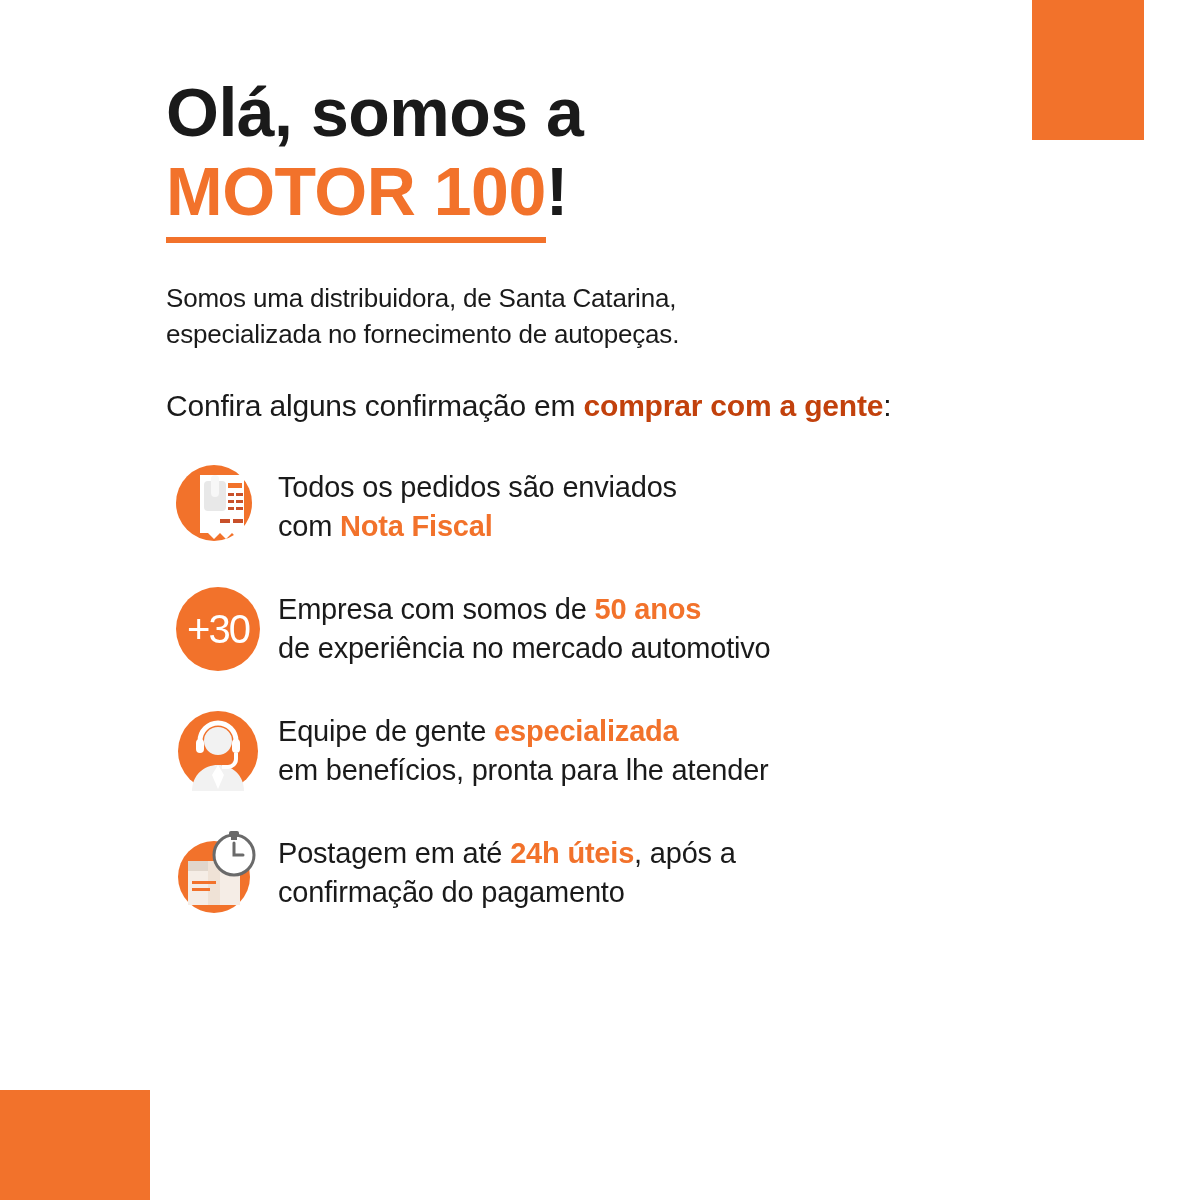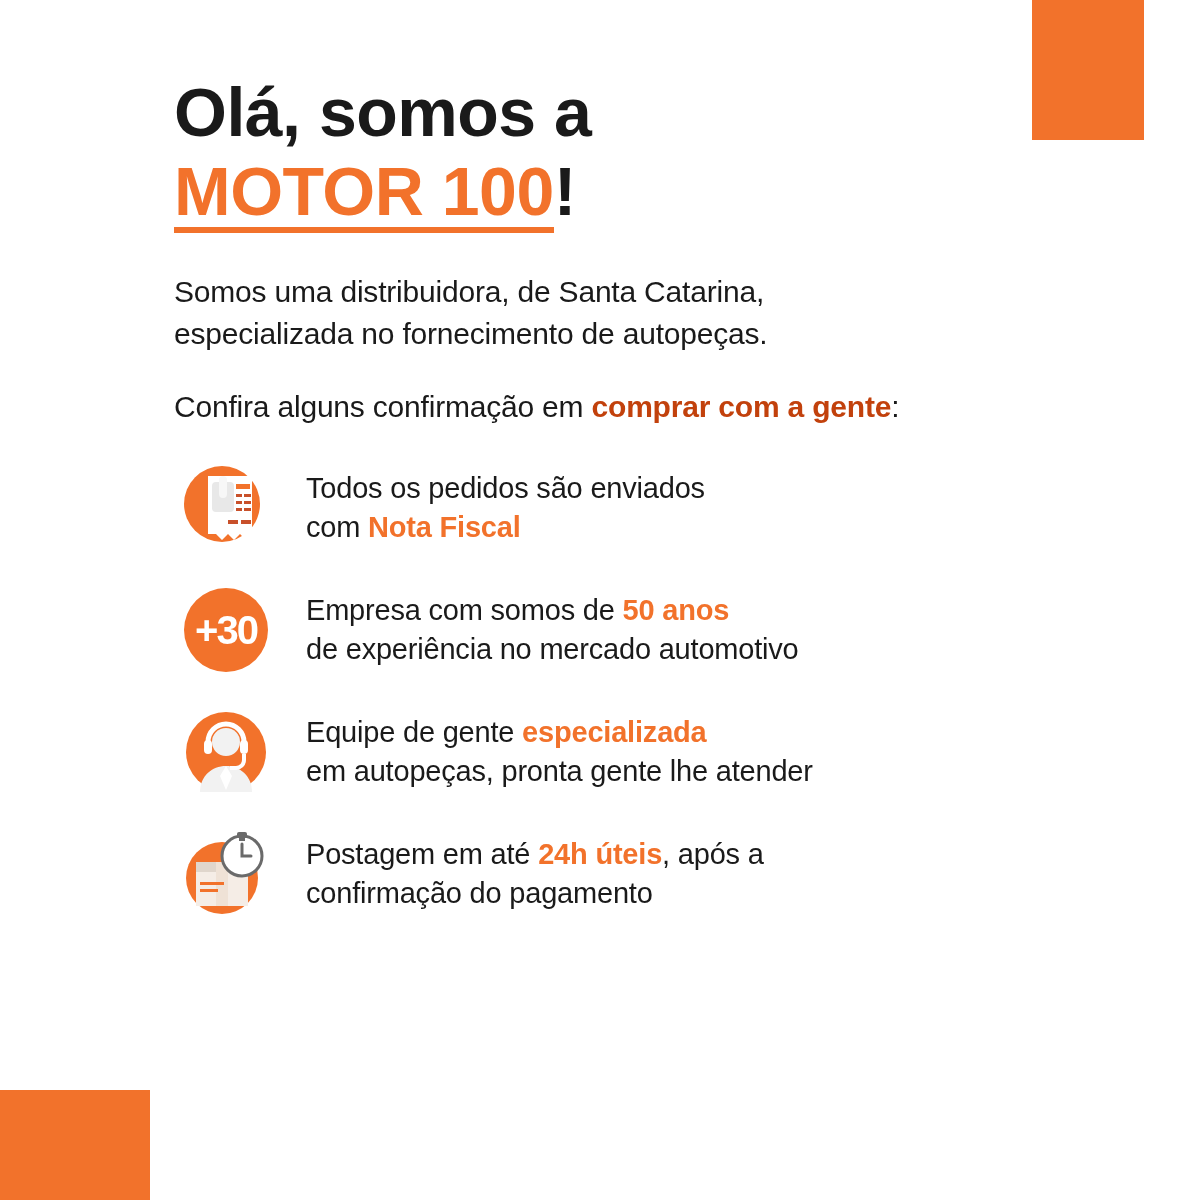--- a/index.html
+++ b/index.html
@@ -29,50 +29,50 @@
   .deco-bottom-left {
     bottom: 0;
     left: 0;
     width: 150px;
     height: 110px;
   }
 
   
   .content {
     position: absolute;
-    left: 174px;
+    left: 166px;
     top: 78px;
     width: 920px;
   }
 
   .headline {
     font-size: 68px;
     font-weight: bold;
     color: #1a1a1a;
     line-height: 1.02;
     letter-spacing: -0.5px;
     margin: 0;
   }
   .headline .brand {
     color: #F2722B;
     border-bottom: 6px solid #F2722B;
-    padding-bottom: 2px;
+    padding-bottom: 12px;
     display: inline-block;
     line-height: 1.0;
   }
   .headline .bang {
     color: #1a1a1a;
   }
   .headline-line2 {
     margin-top: 10px;
   }
 
   .intro {
     margin-top: 38px;
-    font-size: 30px;
+    font-size: 26px;
     color: #1a1a1a;
     line-height: 1.38;
     letter-spacing: -0.2px;
   }
 
   .benefits-lead {
     margin-top: 36px;
     font-size: 30px;
     color: #1a1a1a;
     letter-spacing: -0.2px;
@@ -84,21 +84,20 @@
 
   
   .benefits {
     margin-top: 36px;
   }
   .benefit {
     display: flex;
     align-items: center;
     margin-bottom: 26px;
     min-height: 92px;
-    gap: 20px;
   }
   .benefit .icon-wrap {
     width: 104px;
     min-width: 104px;
     height: 96px;
     display: flex;
     align-items: center;
     justify-content: center;
   }
   .benefit .text {
@@ -119,21 +118,21 @@
     height: 84px;
     border-radius: 50%;
     background: #F2722B;
     display: flex;
     align-items: center;
     justify-content: center;
     position: relative;
   }
   .circle-num {
     color: #ffffff;
-    font-weight: bold;
+    font-weight: normal;
     font-size: 40px;
     letter-spacing: -2px;
     text-align: center;
   }
   .icon-svg {
     display: block;
   }
 </style>
 </head>
 <body>
@@ -205,21 +204,21 @@
           <path d="M22 88 c0-16 12-26 26-26 s26 10 26 26 z" fill="#f2f2f2"></path>
           <path d="M48 62 l6 10 -6 14 -6-14 z" fill="#ffffff"></path>
           <path d="M30 38 a18 18 0 0 1 36 0" fill="none" stroke="#ffffff" stroke-width="5"></path>
           <rect x="26" y="36" width="8" height="14" rx="4" fill="#ffffff"></rect>
           <rect x="62" y="36" width="8" height="14" rx="4" fill="#ffffff"></rect>
           <path d="M66 50 v6 a8 8 0 0 1 -8 8 h-6" fill="none" stroke="#ffffff" stroke-width="4"></path>
         </svg>
       </div>
       <div class="text">
         <span>Equipe de gente </span><span class="hl">especializada</span><br>
-        <span>em autopeças, pronta gente lhe atender</span>
+        <span>em benefícios, pronta para lhe atender</span>
       </div>
     </div>
 
     <div class="benefit">
       <div class="icon-wrap">
         <svg class="icon-svg" width="100" height="96" viewBox="0 0 100 96" aria-hidden="true">
           <circle cx="46" cy="52" r="36" fill="#F2722B"></circle>
           <rect x="20" y="44" width="52" height="36" fill="#f5ede6"></rect>
           <rect x="20" y="36" width="52" height="10" fill="#e0d6cc"></rect>
           <rect x="40" y="36" width="12" height="44" fill="#efe2d6"></rect>

